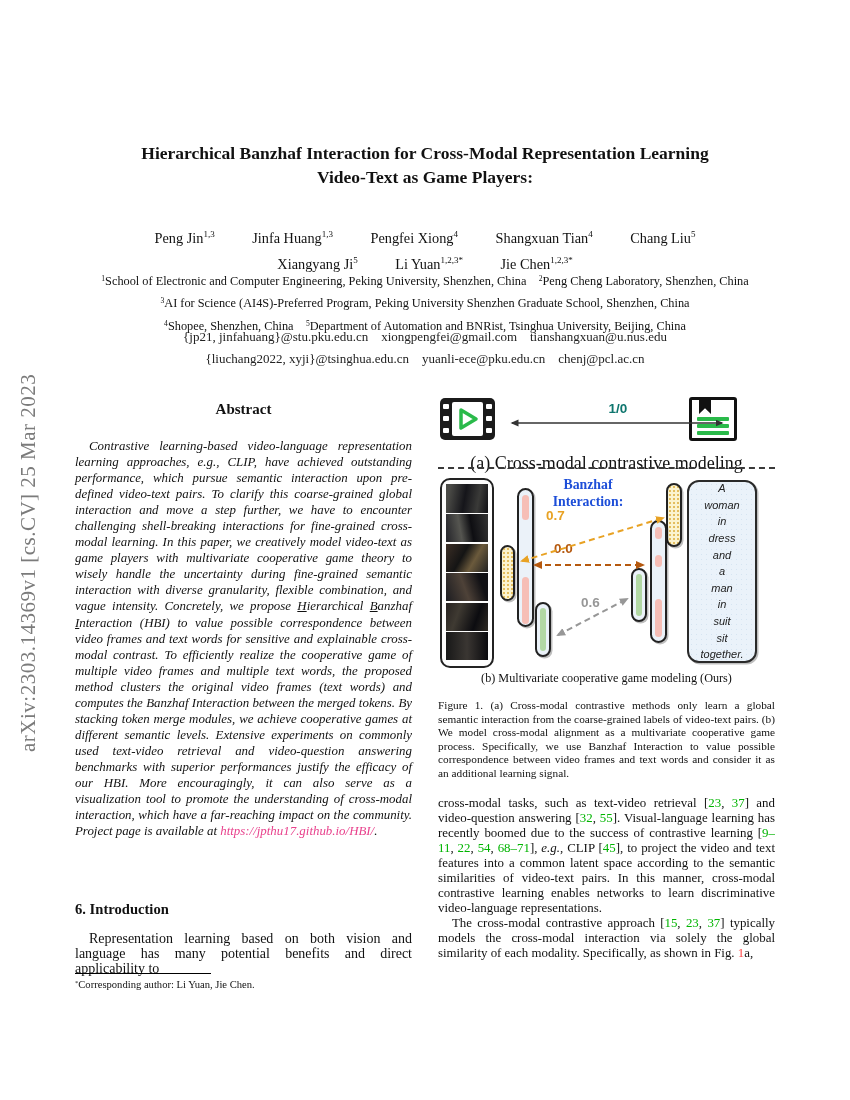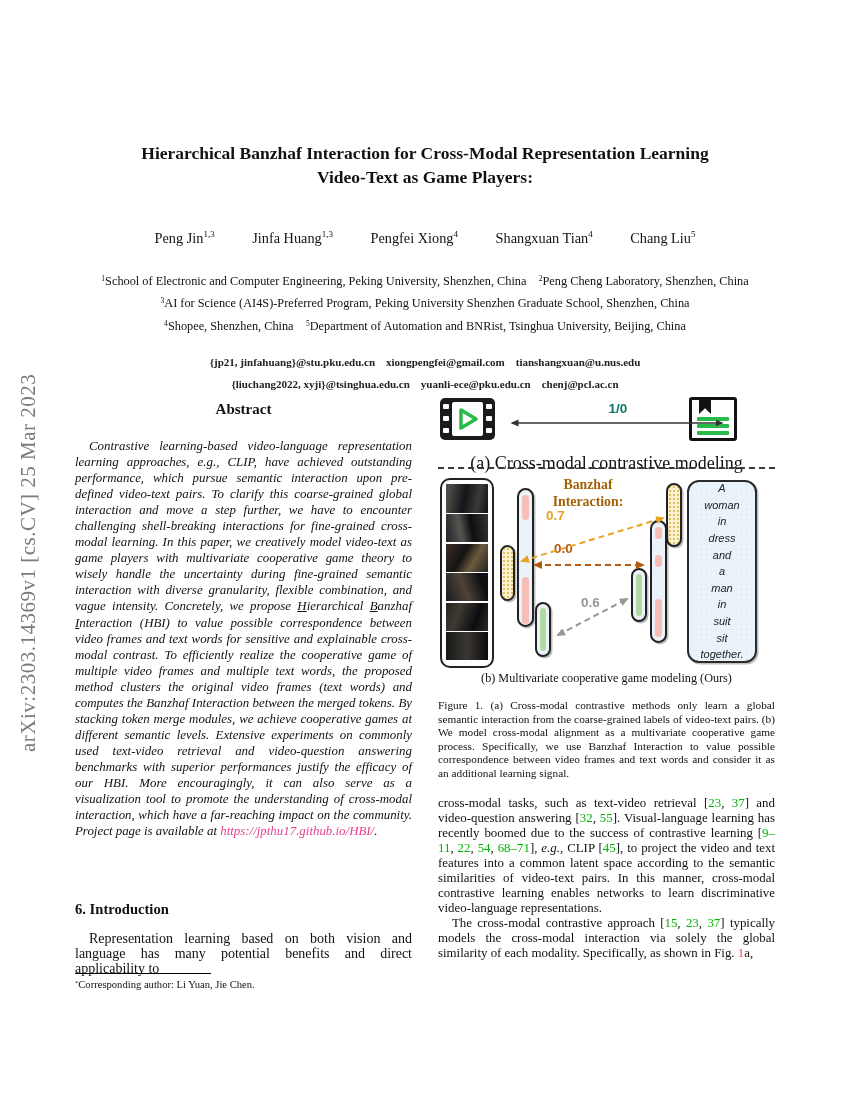--- a/index.html
+++ b/index.html
@@ -12,22 +12,22 @@
 
   
   .title{position:absolute;top:141px;left:0;width:100%;text-align:center;
     font-weight:bold;font-size:17.5px;line-height:24px;}
   .authors{position:absolute;top:223px;left:0;width:100%;text-align:center;
     font-size:14.3px;line-height:22px;}
   .authors .au{margin:0 17px;white-space:nowrap;}
   .authors sup{font-size:9px;}
   .affils{position:absolute;top:269px;left:0;width:100%;text-align:center;
     font-size:12.3px;line-height:20.5px;}
-  .emails{position:absolute;top:351px;left:0;width:100%;text-align:center;
-    font-size:11px;line-height:22px;color:#222;font-weight:bold;}
+  .emails{position:absolute;top:326px;left:0;width:100%;text-align:center;
+    font-size:13px;line-height:22px;color:#222;}
 
   
   .col-left{position:absolute;top:398px;left:75px;width:337px;}
   .col-right{position:absolute;top:395px;left:438px;width:337px;}
 
   .abstract-h{position:absolute;top:3px;left:0;width:100%;text-align:center;
     font-weight:bold;font-size:15px;}
   .abstract-p{position:absolute;top:40px;left:0;width:337px;text-align:justify;
     font-style:italic;font-size:12.9px;line-height:16.05px;text-indent:14px;}
   .intro-h{position:absolute;top:503px;left:0;font-weight:bold;font-size:14.6px;}
@@ -88,21 +88,21 @@
   .pill-green{background:#b2d8a4;}
 
   .cap-y-left{left:62px;top:150px;width:15px;height:56px;}
   .cap-tall-left{left:79px;top:93px;width:17px;height:139px;}
   .cap-g-left{left:97px;top:207px;width:16px;height:55px;}
   .cap-y-right{left:228px;top:88px;width:16px;height:64px;}
   .cap-tall-right{left:212px;top:125px;width:17px;height:123px;}
   .cap-g-right{left:193px;top:173px;width:16px;height:54px;}
 
   .banzhaf-h{position:absolute;left:90px;top:82px;width:120px;text-align:center;
-    font-weight:bold;font-size:13.8px;line-height:16.5px;color:#a16207;}
+    font-weight:bold;font-size:13.8px;line-height:16.5px;color:#1d4ed8;}
   .score{position:absolute;font-family:"Liberation Sans",sans-serif;font-weight:bold;font-size:13.5px;}
   .score-07{left:108px;top:113px;color:#e8a224;}
   .score-00{left:116px;top:146px;color:#b5590f;}
   .score-06{left:143px;top:200px;color:#979797;}
 
   .text-box{position:absolute;left:249px;top:85px;width:70px;height:183px;box-sizing:border-box;
     border:2px solid #2a2a2a;border-radius:12px;
     background-color:#eaf2fa;background-image:radial-gradient(#d5e4f2 25%,transparent 26%);
     background-size:5px 5px;
     font-family:"Liberation Sans",sans-serif;font-style:italic;font-size:11px;color:#222;
@@ -130,20 +130,25 @@
     <div>Video-Text as Game Players:</div>
   </div>
 
   <div class="authors">
     <div>
       <span class="au"><span>Peng Jin</span><sup>1,3</sup></span>
       <span class="au"><span>Jinfa Huang</span><sup>1,3</sup></span>
       <span class="au"><span>Pengfei Xiong</span><sup>4</sup></span>
       <span class="au"><span>Shangxuan Tian</span><sup>4</sup></span>
       <span class="au"><span>Chang Liu</span><sup>5</sup></span>
+    </div>
+    <div>
+      <span class="au"><span>Xiangyang Ji</span><sup>5</sup></span>
+      <span class="au"><span>Li Yuan</span><sup>1,2,3*</sup></span>
+      <span class="au"><span>Jie Chen</span><sup>1,2,3*</sup></span>
     </div>
   </div>
 
   <div class="affils">
     <div><span class="seg-sup">1</span><span>School of Electronic and Computer Engineering, Peking University, Shenzhen, China </span><span class="seg-sup">2</span><span>Peng Cheng Laboratory, Shenzhen, China</span></div>
     <div><span class="seg-sup">3</span><span>AI for Science (AI4S)-Preferred Program, Peking University Shenzhen Graduate School, Shenzhen, China</span></div>
     <div><span class="seg-sup">4</span><span>Shopee, Shenzhen, China </span><span class="seg-sup">5</span><span>Department of Automation and BNRist, Tsinghua University, Beijing, China</span></div>
   </div>
 
   <div class="emails">

